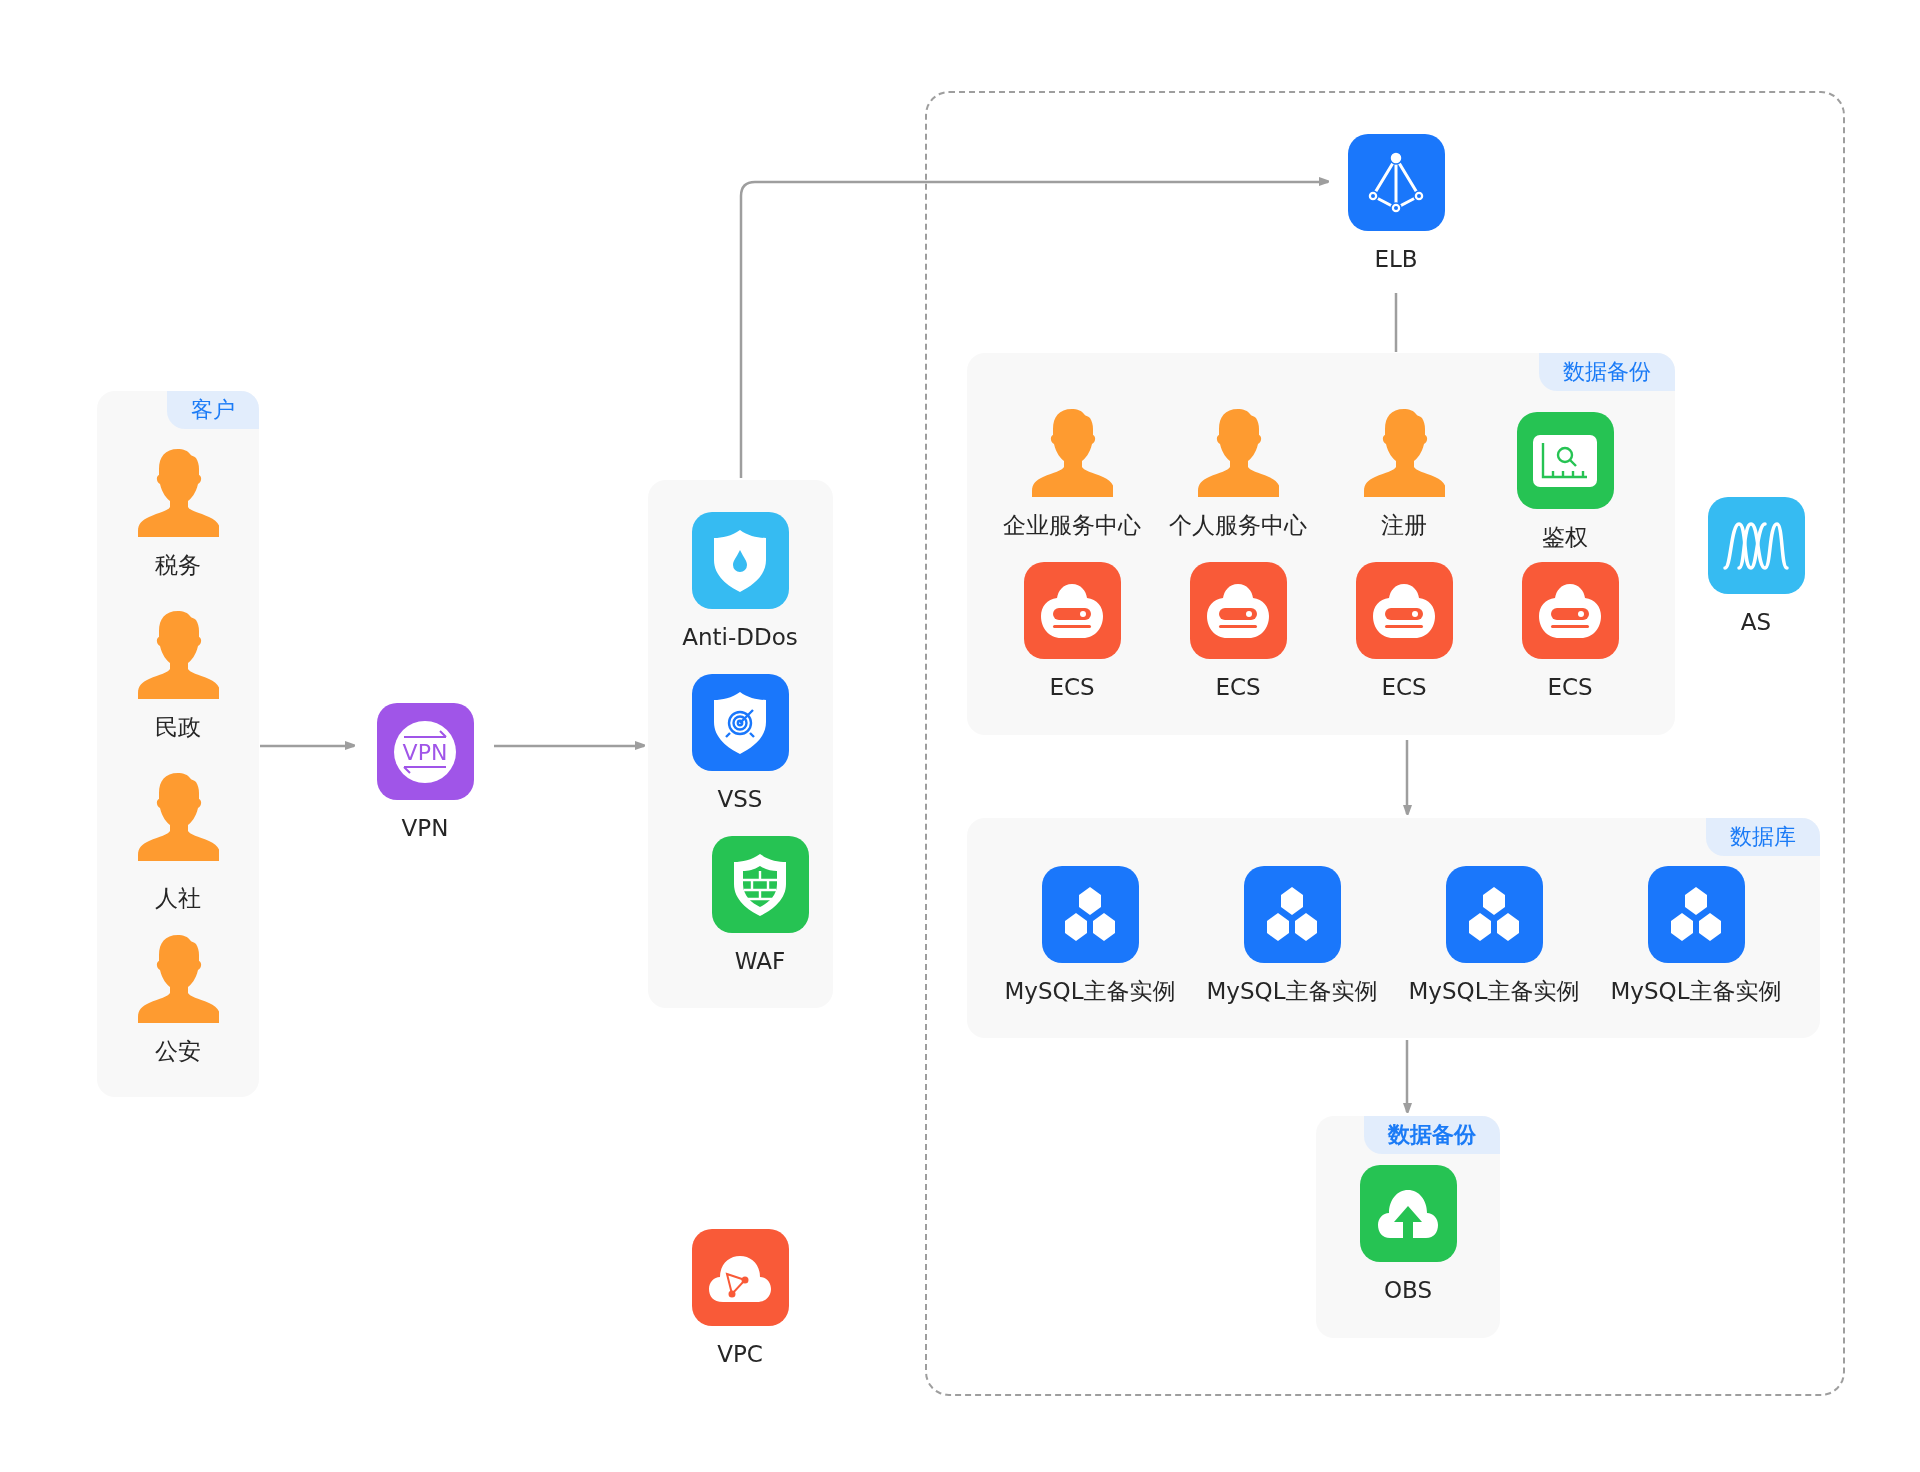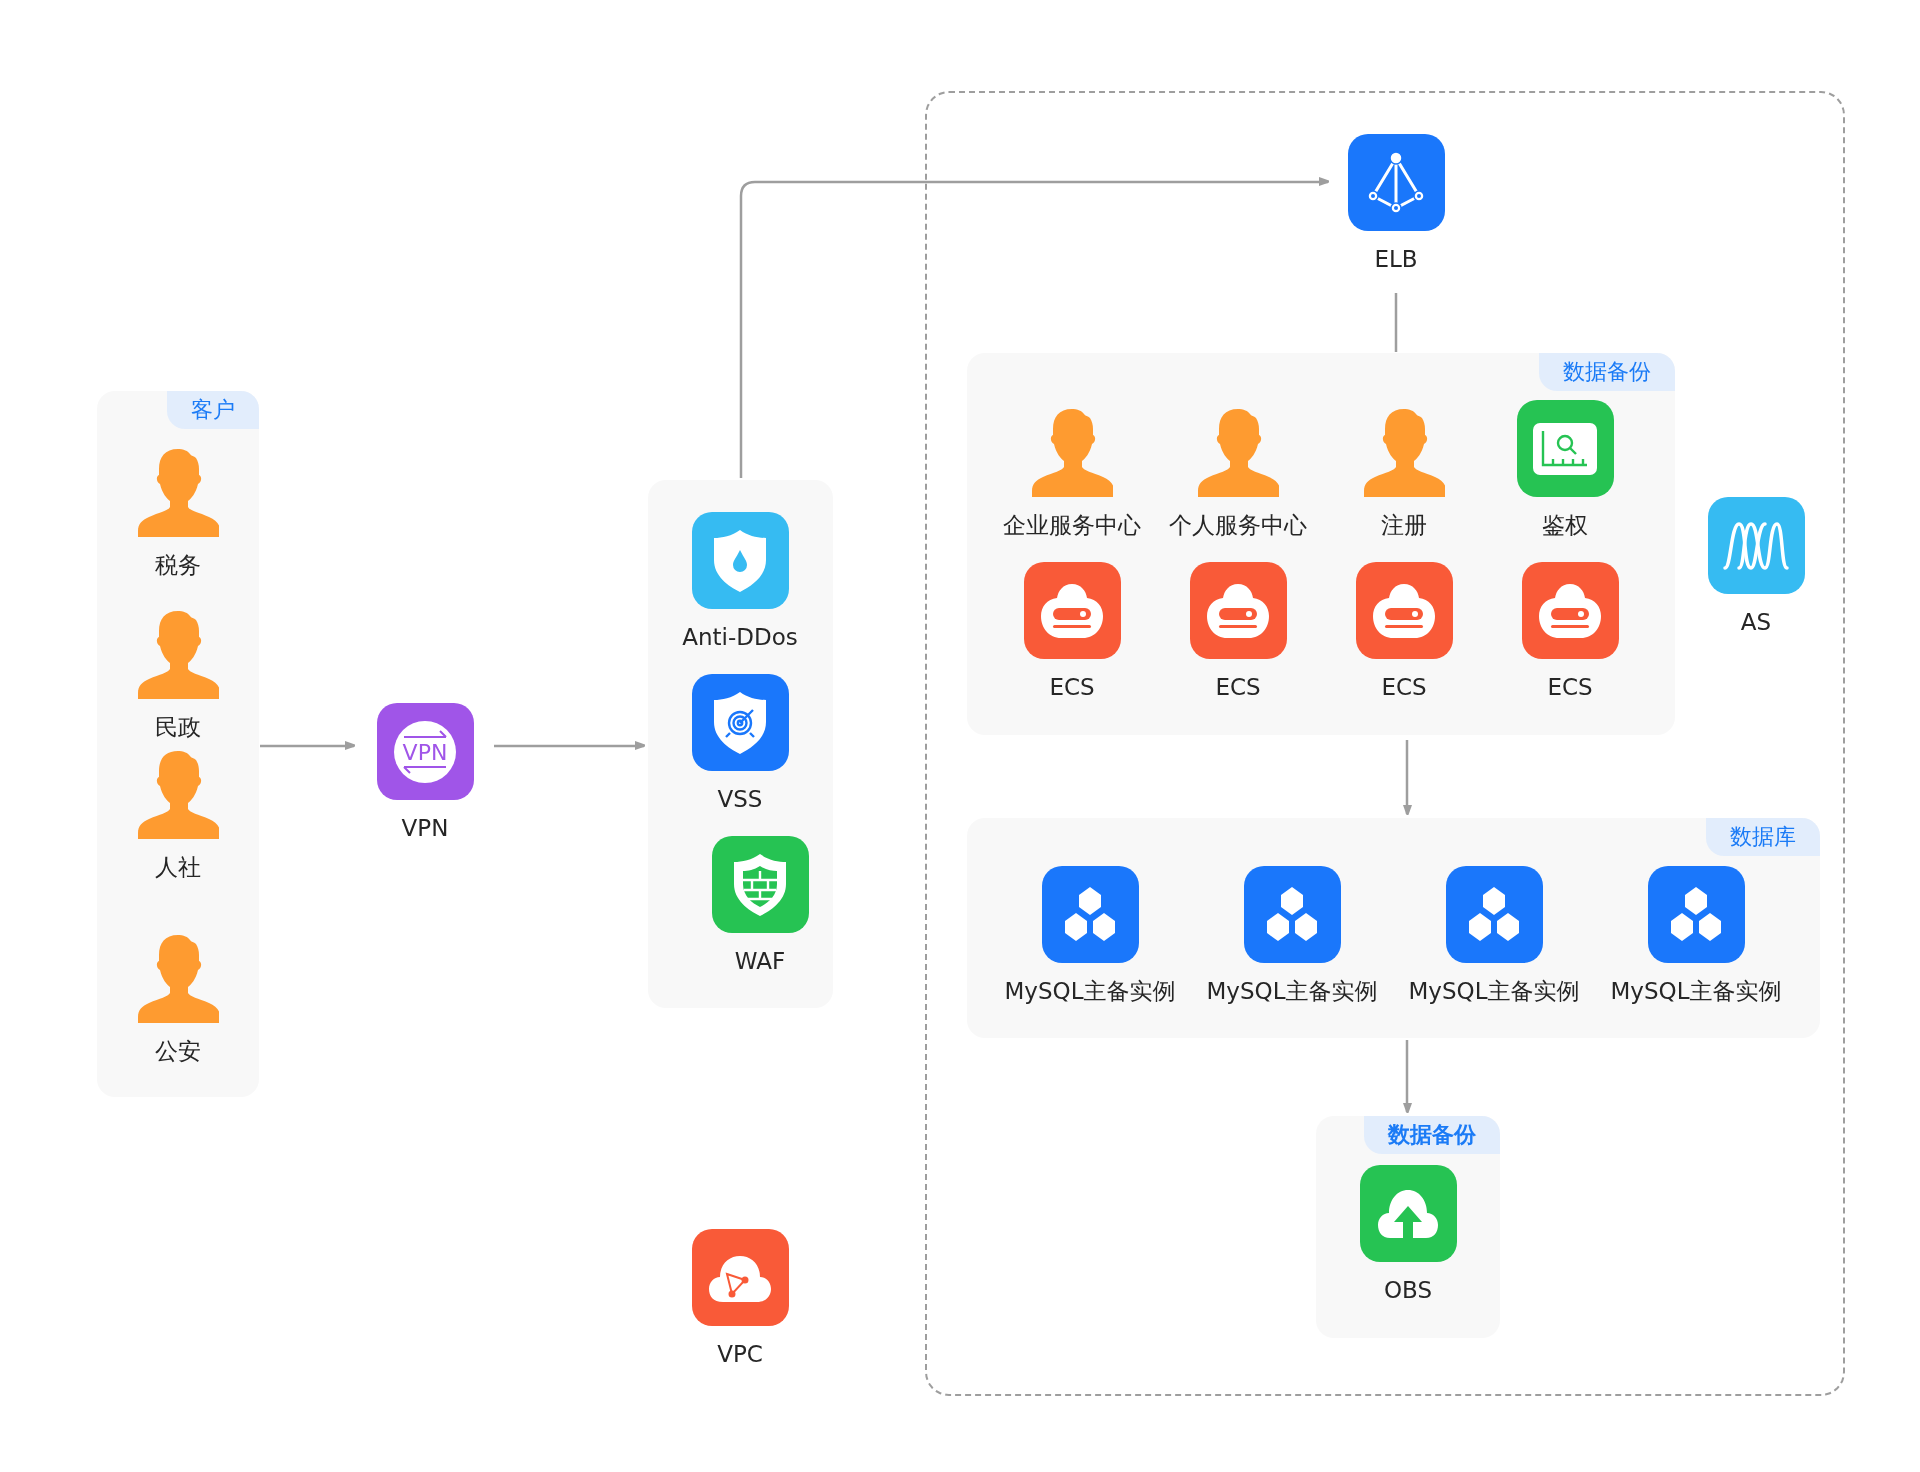--- a/index.html
+++ b/index.html
@@ -49,21 +49,21 @@
   <div class="label">税务</div>
 </div>
 <div class="node" style="left:88px;top:602px;">
   <div class="person">
     <svg width="82" height="90" viewBox="0 0 82 90">
         <path fill="#fe9b30" d="M41 2c-13 0-19 8-19 20v6c-3 1-3 7 1 9 2 9 7 15 10 17v6c-2 4-10 5-21 10-7 3-11 7-11 14v6h82v-6c0-7-4-11-11-14-11-5-19-6-21-10v-6c3-2 8-8 10-17 4-2 4-8 1-9v-6c0-4-1-8-3-11-2-2-5-2-6-4-2-3-6-5-13-5z"></path>
       </svg>
   </div>
   <div class="label">民政</div>
 </div>
-<div class="node" style="left:88px;top:742px;">
+<div class="node" style="left:88px;top:764px;gap:9px;">
   <div class="person">
     <svg width="82" height="90" viewBox="0 0 82 90">
         <path fill="#fe9b30" d="M41 2c-13 0-19 8-19 20v6c-3 1-3 7 1 9 2 9 7 15 10 17v6c-2 4-10 5-21 10-7 3-11 7-11 14v6h82v-6c0-7-4-11-11-14-11-5-19-6-21-10v-6c3-2 8-8 10-17 4-2 4-8 1-9v-6c0-4-1-8-3-11-2-2-5-2-6-4-2-3-6-5-13-5z"></path>
       </svg>
   </div>
   <div class="label">人社</div>
 </div>
 <div class="node" style="left:88px;top:926px;">
   <div class="person">
     <svg width="82" height="90" viewBox="0 0 82 90">
@@ -178,21 +178,21 @@
   <div class="label">个人服务中心</div>
 </div>
 <div class="node" style="left:1314px;top:400px;">
   <div class="person">
     <svg width="82" height="90" viewBox="0 0 82 90">
         <path fill="#fe9b30" d="M41 2c-13 0-19 8-19 20v6c-3 1-3 7 1 9 2 9 7 15 10 17v6c-2 4-10 5-21 10-7 3-11 7-11 14v6h82v-6c0-7-4-11-11-14-11-5-19-6-21-10v-6c3-2 8-8 10-17 4-2 4-8 1-9v-6c0-4-1-8-3-11-2-2-5-2-6-4-2-3-6-5-13-5z"></path>
       </svg>
   </div>
   <div class="label">注册</div>
 </div>
-<div class="node" style="left:1475px;top:400px;">
+<div class="node" style="left:1475px;top:412px;">
   <div class="icon" style="background:#26c353;">
     <svg width="68" height="56" viewBox="0 0 68 56">
         <rect x="2" y="2" width="64" height="52" rx="7" fill="#fff"></rect>
         <g stroke="#26c353" stroke-width="2.4" fill="none">
           <path d="M12 10 V44 H56 M22 38 V44 M32 38 V44 M42 38 V44 M52 38 V44"></path>
           <circle cx="34" cy="22" r="7"></circle>
           <path d="M39 27 L45 33"></path>
         </g>
       </svg>
   </div>

